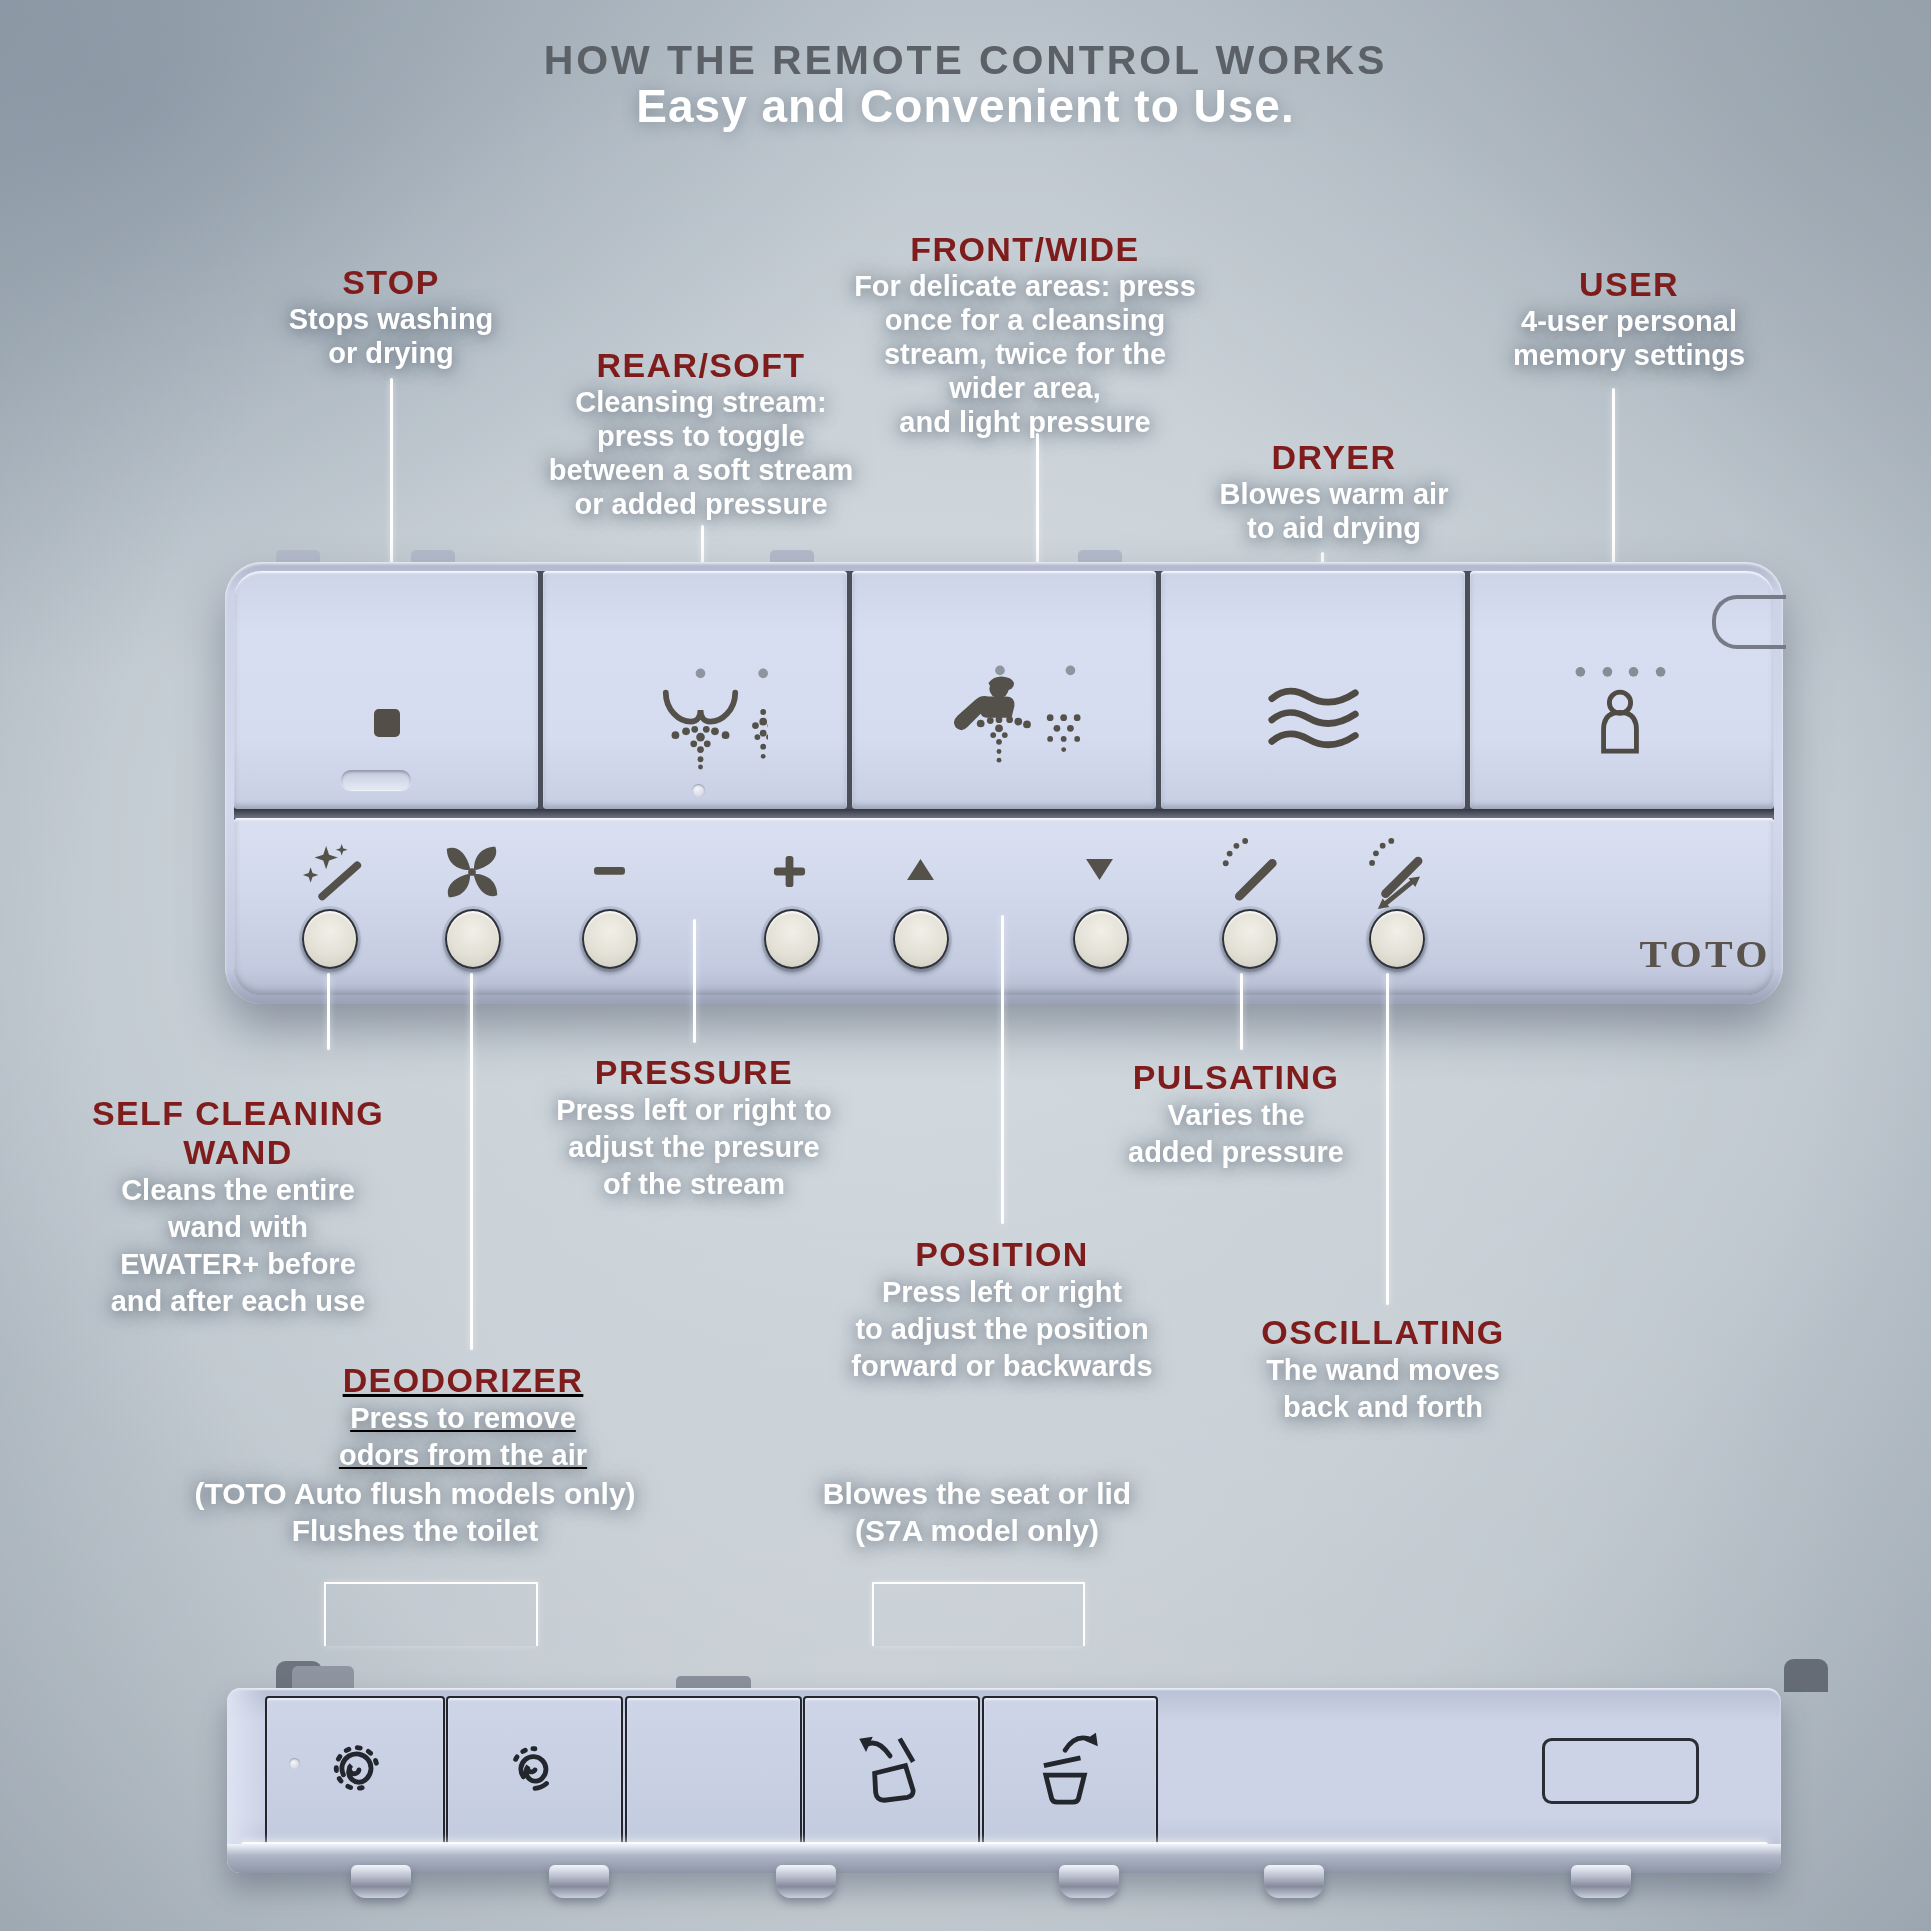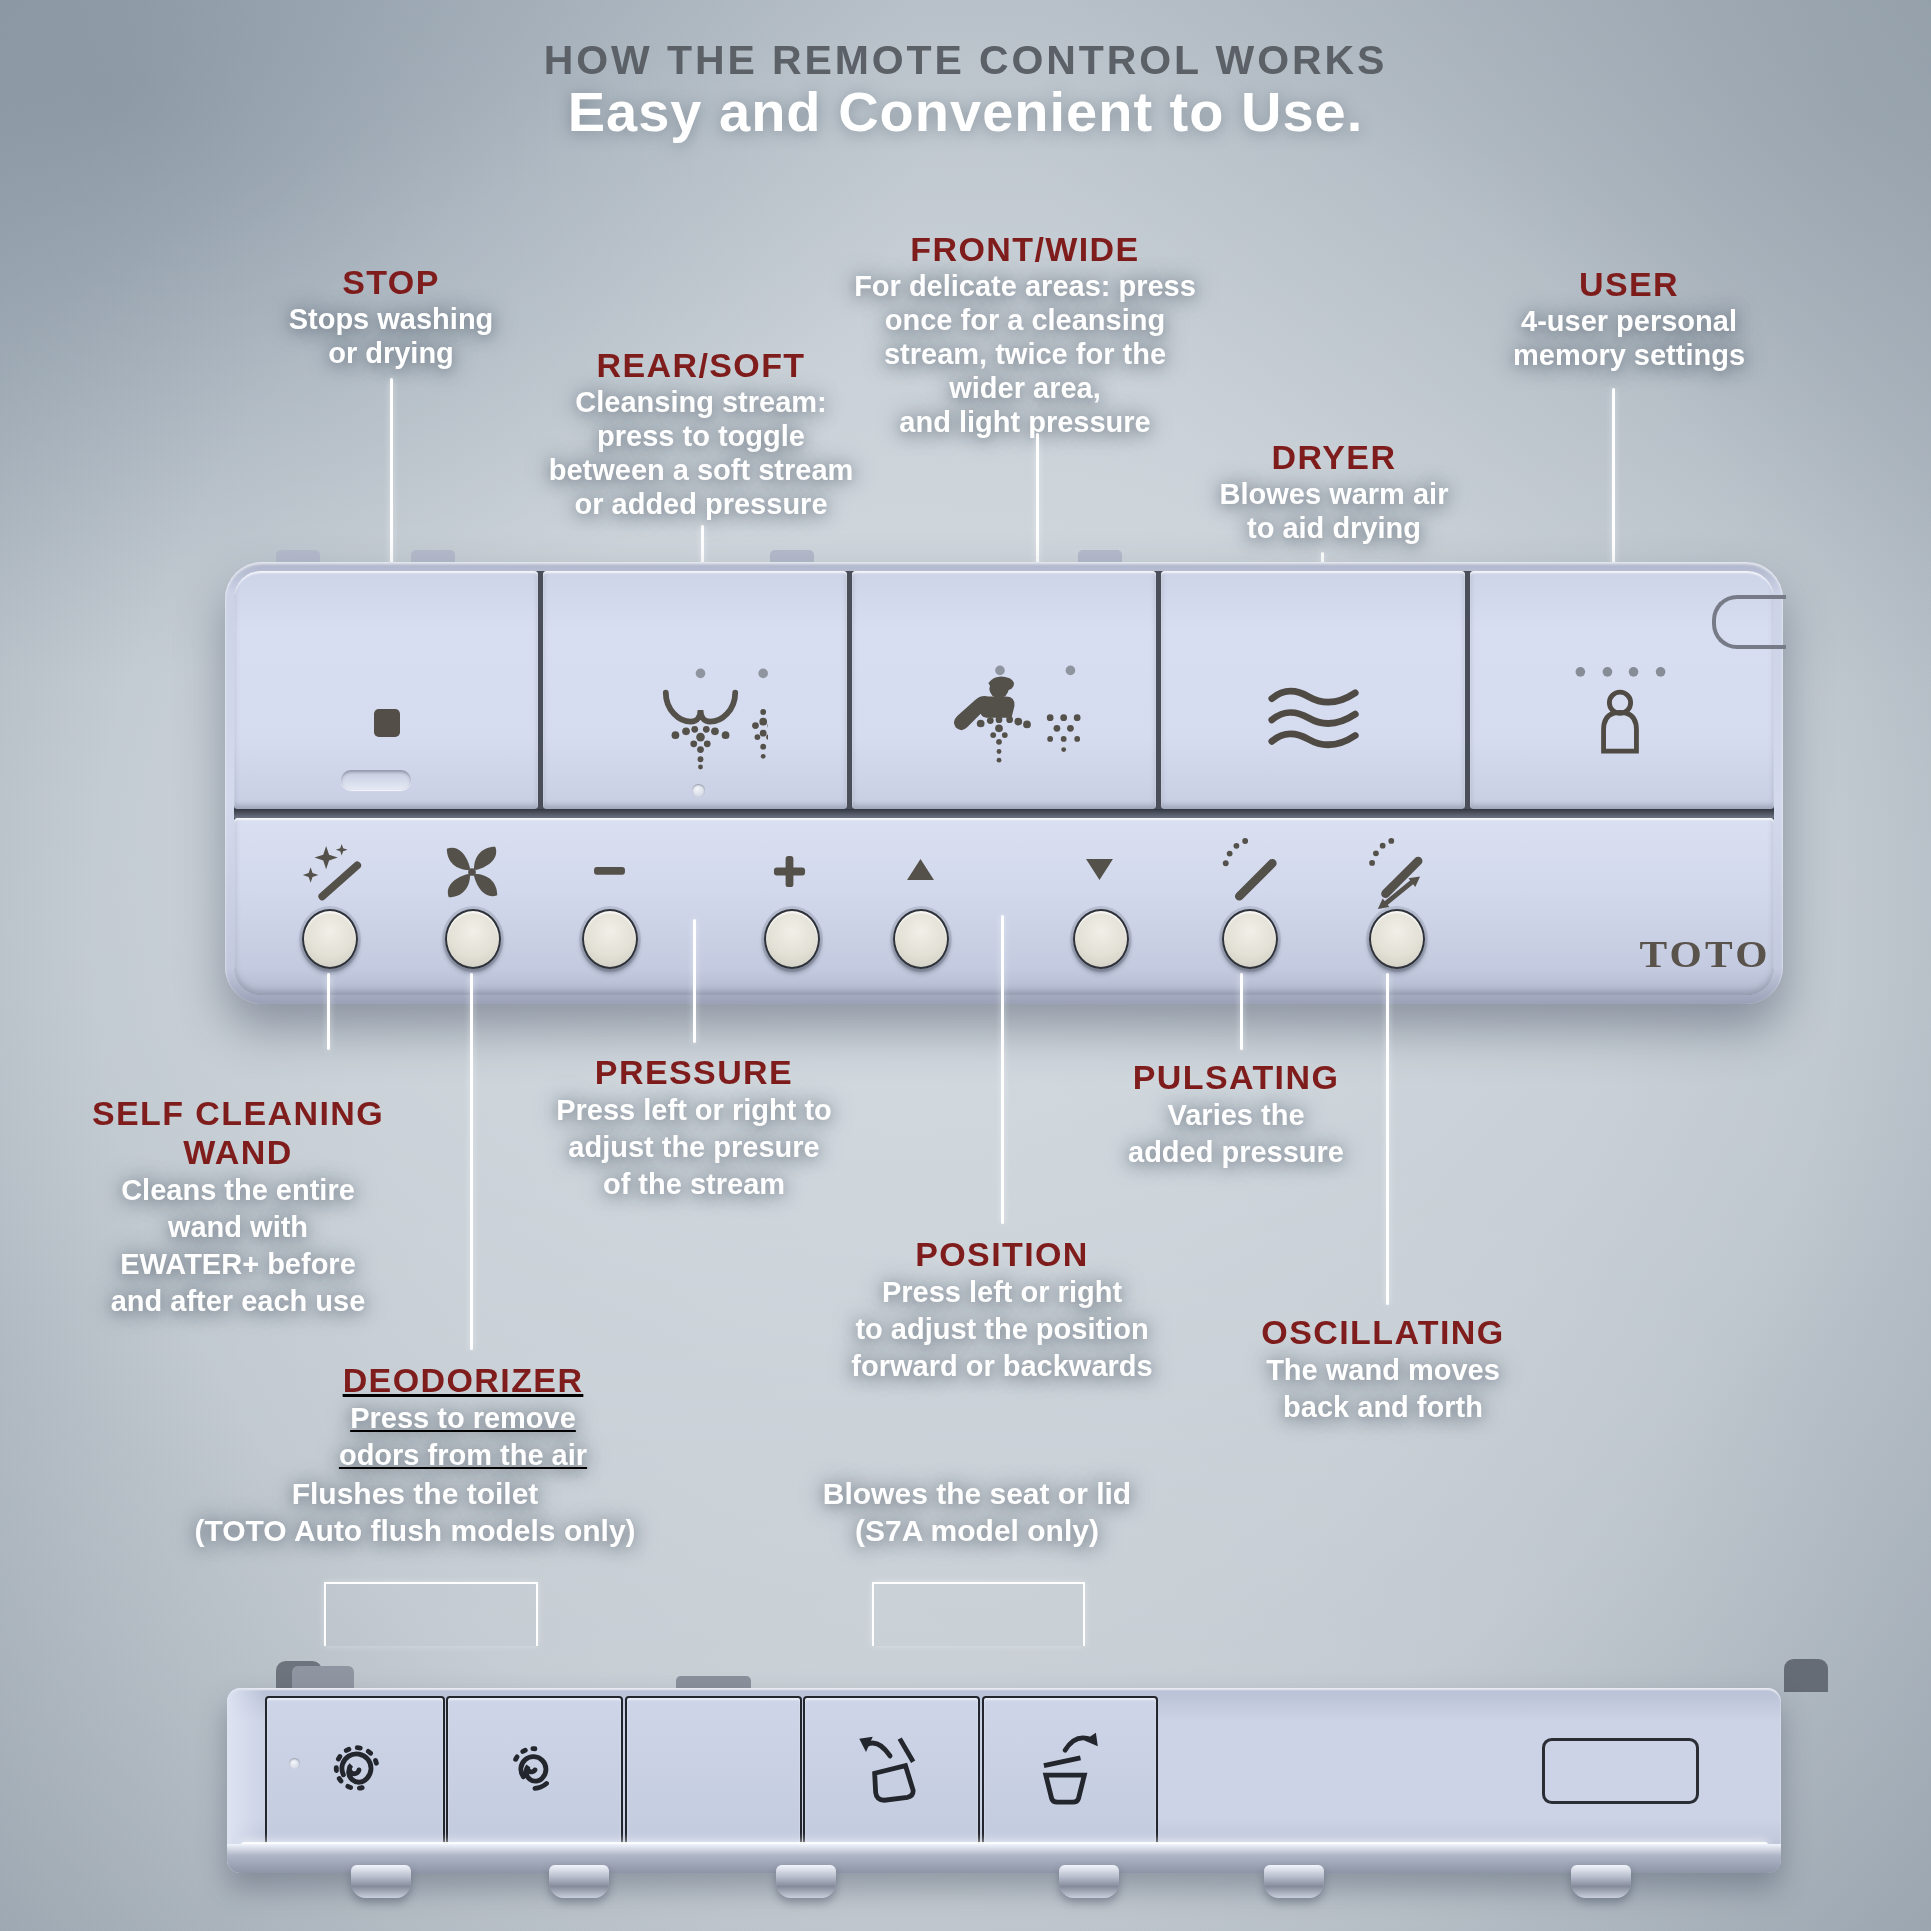--- a/index.html
+++ b/index.html
@@ -13,21 +13,21 @@
       radial-gradient(55% 35% at 45% 90%, rgba(206,212,217,.8), rgba(206,212,217,0) 100%),
       radial-gradient(130% 130% at 50% 50%, #c2cad1 25%, #a8b3bd 68%, #94a1ae 100%);
   }
   .vignette{position:absolute;inset:0;pointer-events:none;
     background:radial-gradient(75% 75% at 50% 48%, rgba(0,0,0,0) 60%, rgba(70,84,98,.22) 100%);}
 
   
   .page-title{position:absolute;left:0;right:0;top:37px;text-align:center;
     font-size:41px;font-weight:bold;letter-spacing:2.9px;color:#5b6167;}
   .page-subtitle{position:absolute;left:0;right:0;top:79px;text-align:center;
-    font-size:56px;font-weight:bold;color:#fff;letter-spacing:1px;
+    font-size:46px;font-weight:bold;color:#fff;letter-spacing:1px;
     text-shadow:0 1.9px 15.4px rgba(90,102,114,.55);}
 
   
   .lbl{position:absolute;transform:translateX(-50%);text-align:center;font-weight:bold;white-space:nowrap;}
   .lbl .h{font-size:34px;color:#7f1d1d;letter-spacing:1.4px;line-height:39px;}
   .lbl .b{font-size:29px;color:#fff;line-height:34px;
     text-shadow:0 1.9px 13.5px rgba(70,80,95,.6), 0 0 27px rgba(70,80,95,.4);}
   .lbl.lh38 .b{line-height:37px;}
   .lbl.big .b{font-size:30px;line-height:37px;}
 
@@ -368,22 +368,22 @@
   <div class="b">added pressure</div>
 </div>
 
 <div class="lbl lh38" style="left:1383px;top:1313px;">
   <div class="h">OSCILLATING</div>
   <div class="b">The wand moves</div>
   <div class="b">back and forth</div>
 </div>
 
 <div class="lbl big" style="left:415px;top:1475px;">
+  <div class="b">(TOTO Auto flush models only)</div>
   <div class="b">Flushes the toilet</div>
-  <div class="b">(TOTO Auto flush models only)</div>
 </div>
 <div class="lbl big" style="left:977px;top:1475px;">
   <div class="b">Blowes the seat or lid</div>
   <div class="b">(S7A model only)</div>
 </div>
 <div class="bracket" style="left:324px;top:1582px;width:210px;height:62px;"></div>
 <div class="bracket" style="left:872px;top:1582px;width:209px;height:62px;"></div>
 
 <div class="knob" style="left:276px;top:1661px;width:46px;height:31px;background:#6e747d;"></div>
 <div class="knob" style="left:292px;top:1666px;width:62px;height:25px;background:#9096a1;border-radius:5.8px 5.8px 0 0;"></div>

